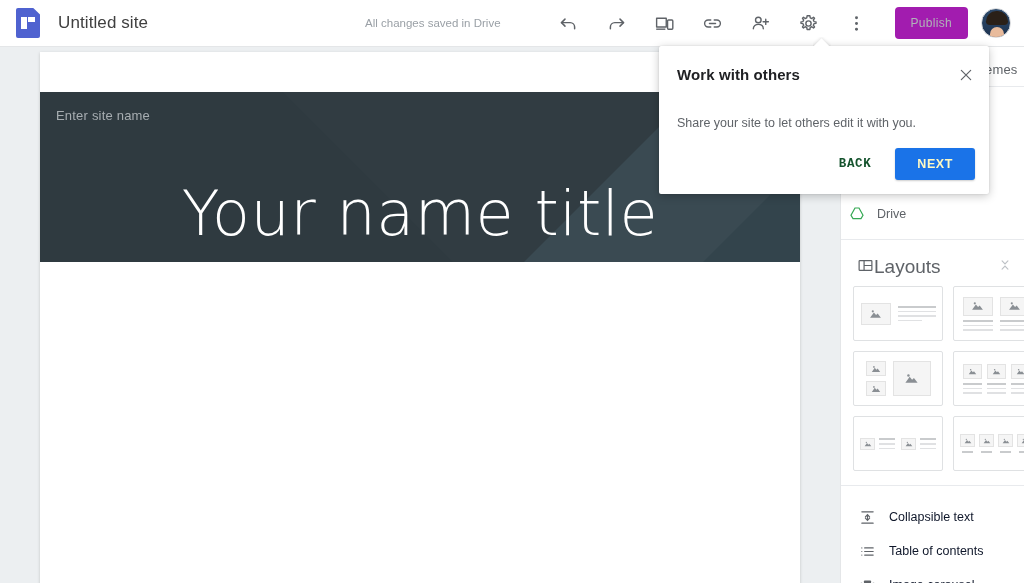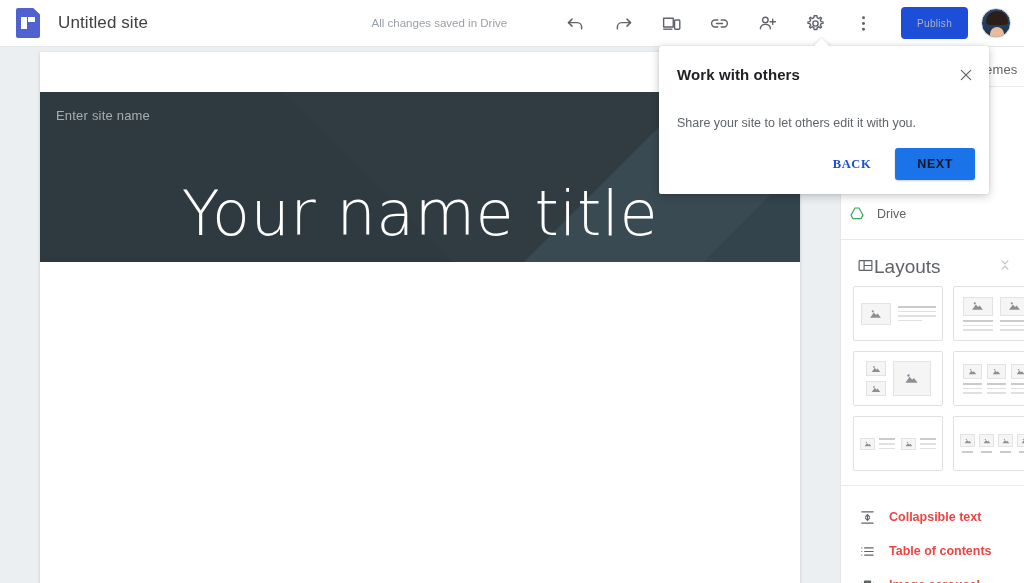--- a/index.html
+++ b/index.html
@@ -41,22 +41,22 @@
     font-size: 11.5px; color: #9aa0a6; margin-right: 44px; white-space: nowrap;
   }
   .icon-btn {
     width: 38px; height: 38px; border-radius: 50%;
     display: flex; align-items: center; justify-content: center;
     margin: 0 5px; cursor: pointer; background: none; border: none;
   }
   .icon-btn svg { display: block; }
   .publish-btn {
     margin-left: 14px; height: 32px; padding: 0 16px;
-    background: #1d4ed8; color: #b0b4b8; border: none; border-radius: 4px;
-    font-size: 10px; font-family: inherit; letter-spacing: .3px; cursor: default;
+    background: #a21caf; color: #b0b4b8; border: none; border-radius: 4px;
+    font-size: 12px; font-family: inherit; letter-spacing: .3px; cursor: default;
   }
   .avatar {
     width: 30px; height: 30px; border-radius: 50%; margin: 0 13px 0 13px;
     background: radial-gradient(circle at 50% 34%, #f0c9ad 0 22%, rgba(240,201,173,0) 23%),
                 linear-gradient(#2d4a6b, #1d3350);
     position: relative; overflow: hidden; border: 1px solid #d8dadd;
   }
   .avatar::before {
     content:""; position:absolute; left:4px; top:2px; width:22px; height:14px;
     background:#2a2018; border-radius:11px 11px 4px 4px;
@@ -154,21 +154,21 @@
   .lines { display: flex; flex-direction: column; gap: 3px; }
   .ln { background: #c9cbcd; height: 2px; }
   .ln.thin { background: #e0e1e3; height: 1.5px; }
 
   .bottom-list { padding-top: 6px; }
   .bl-row {
     display: flex; align-items: center; height: 34px;
     padding-left: 18px; cursor: pointer;
   }
   .bl-row .ico { width: 30px; display: flex; align-items: center; }
-  .bl-row .lbl { font-size: 12.5px; color: #ef4444; font-weight: bold; }
+  .bl-row .lbl { font-size: 12.5px; color: #0f172a; }
 
   
   .dialog {
     position: absolute; left: 659px; top: 46px; width: 330px; height: 148px;
     background: #fff; border-radius: 2px;
     box-shadow: 0 2px 10px rgba(0,0,0,.22), 0 0 2px rgba(0,0,0,.12);
     z-index: 50;
   }
   .dlg-arrow {
     position: absolute; left: 154px; top: -9px;
@@ -191,26 +191,26 @@
   }
   .dlg-body {
     position: absolute; left: 18px; top: 68px; width: 290px;
     font-size: 12.5px; color: #5f6368; line-height: 18px;
   }
   .dlg-actions {
     position: absolute; right: 14px; bottom: 14px;
     display: flex; align-items: center; gap: 16px;
   }
   .btn-back {
-    background: none; border: none; color: #1d4ed8;
-    font-size: 12.5px; font-family: Liberation Serif, serif; font-weight: bold;
+    background: none; border: none; color: #14532d;
+    font-size: 12.5px; font-family: Liberation Mono, monospace; font-weight: bold;
     letter-spacing: .6px; cursor: pointer; padding: 6px 8px;
   }
   .btn-next {
-    background: #1a73e8; border: none; color: #0f172a; border-radius: 3px;
+    background: #1a73e8; border: none; color: #fef9c3; border-radius: 3px;
     font-size: 12.5px; font-family: inherit; font-weight: bold;
     letter-spacing: .6px; cursor: pointer; padding: 9px 22px;
     box-shadow: 0 1px 2px rgba(0,0,0,.2);
   }
 </style>
 </head>
 <body>
 
 <div class="app">
 

